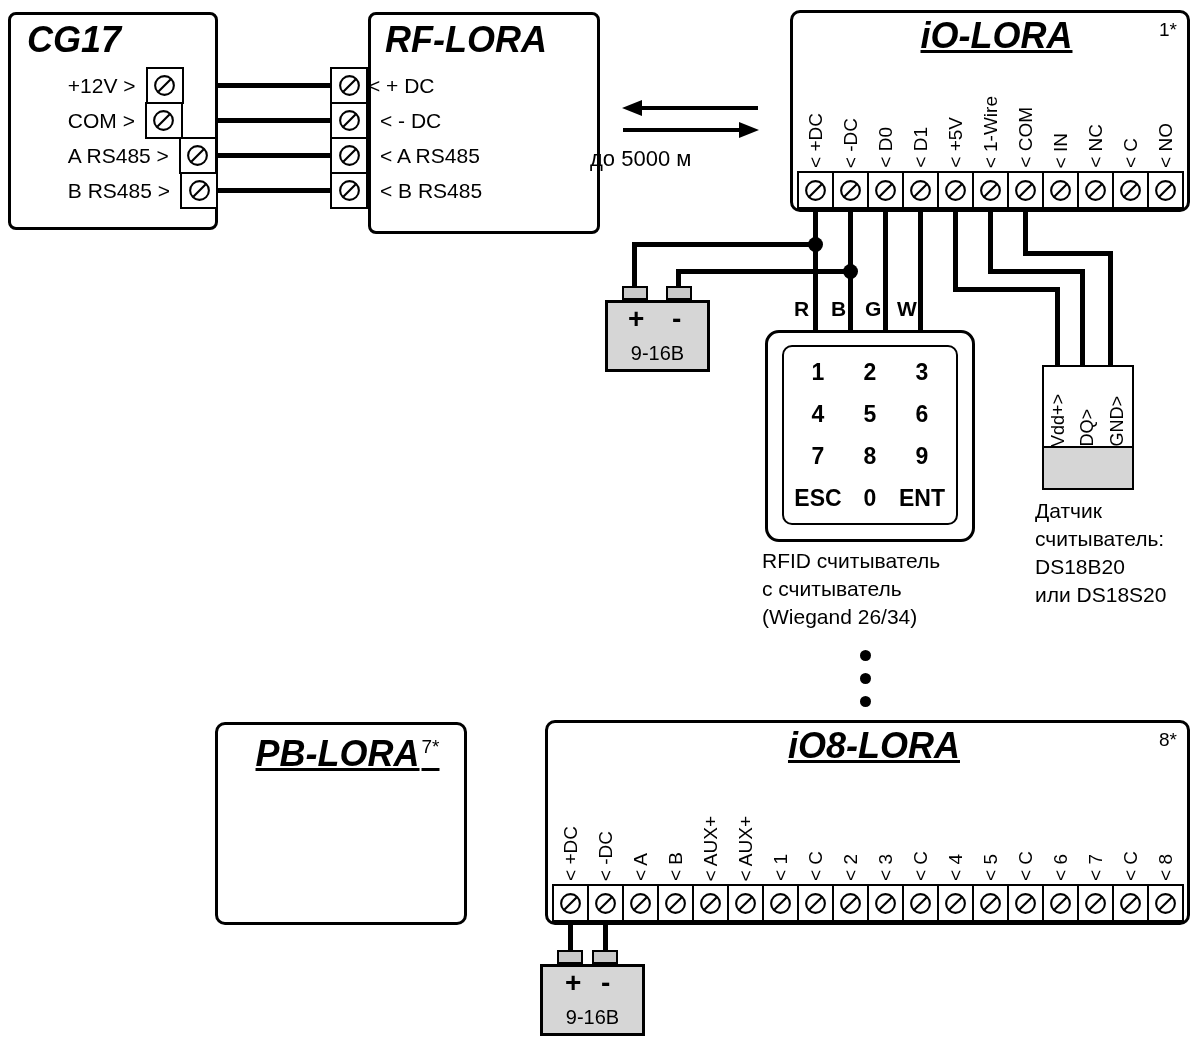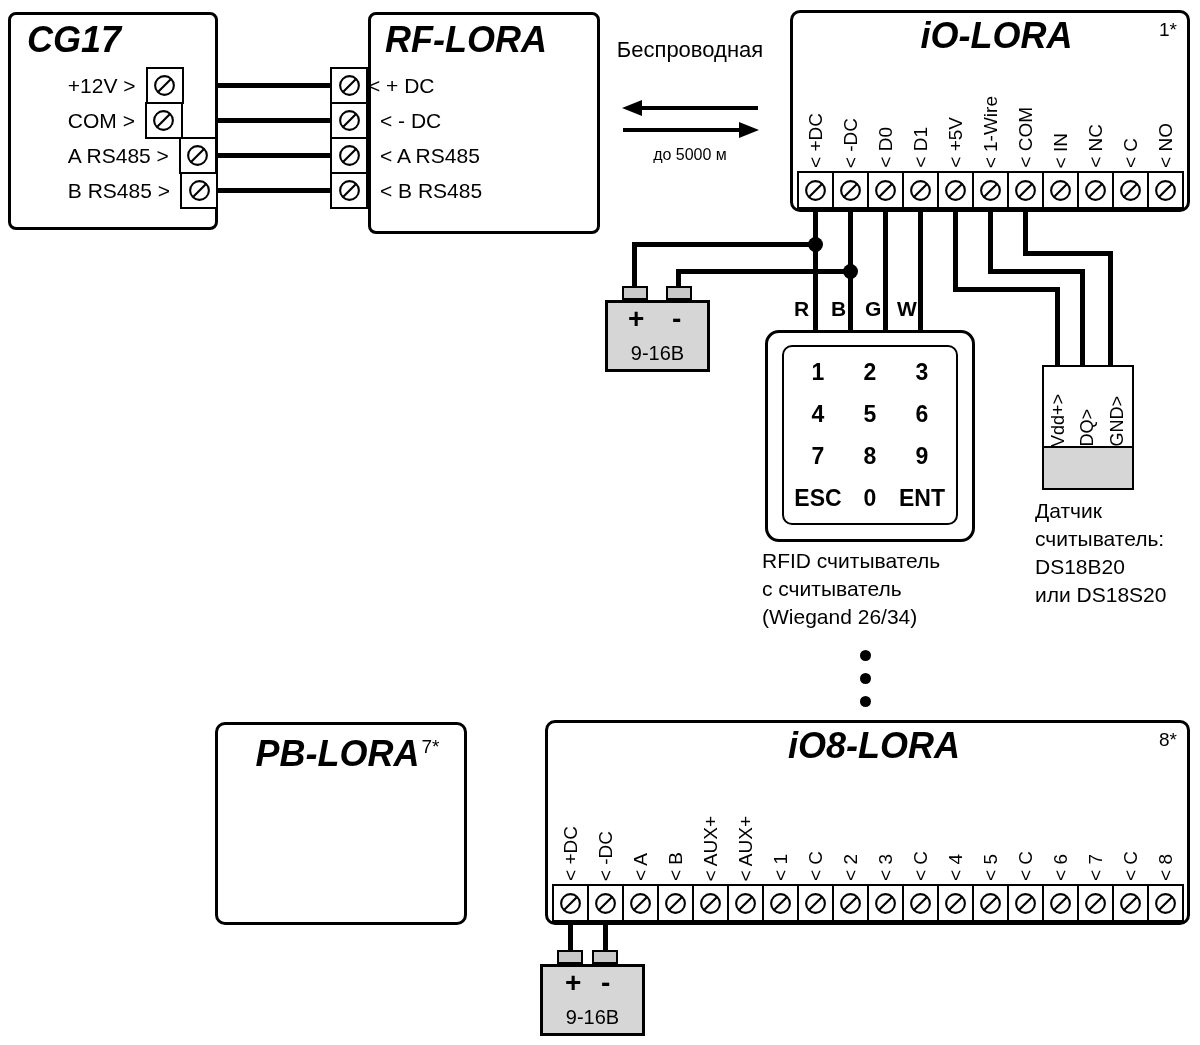--- a/index.html
+++ b/index.html
@@ -2,21 +2,21 @@
 <html><head>
 <meta charset="utf-8">
 <style>
   * { margin:0; padding:0; box-sizing:border-box; }
   body { background:#fff; }
   #canvas { position:relative; width:1200px; height:1045px; background:#fff;
             font-family:"Liberation Sans", sans-serif; color:#000; overflow:hidden; }
 
   .box { position:absolute; background:#fff; border:3px solid #000; border-radius:10px; }
   .box-title { font-size:36px; font-weight:bold; font-style:italic; white-space:nowrap; }
-  .title-center { position:absolute; left:13px; right:0; text-align:center; }
+  .title-center { position:absolute; left:13px; right:0; text-align:center;text-decoration:underline; }
   .note { position:absolute; top:6px; right:10px; font-size:19px; font-style:normal; font-weight:400; }
   .note-sup { font-size:19px; font-style:normal; font-weight:400; vertical-align:super; margin-left:2px; }
 
   .wire { position:absolute; background:#000; }
   .dot  { position:absolute; width:15px; height:15px; border-radius:50%; background:#000; }
   .edot { position:absolute; width:11px; height:11px; border-radius:50%; background:#000; }
 
   .cell { border:2px solid #000; background:#fff; display:flex; align-items:center;
           justify-content:center; flex:none; }
   .screw { width:25px; height:25px; display:block; }
@@ -30,21 +30,21 @@
   .vlabel { writing-mode:vertical-rl; transform:rotate(180deg); font-size:19px;
             white-space:nowrap; margin-bottom:3px; }
 
   #cg17-terms { position:absolute; top:52px; right:-3px; display:flex; flex-direction:column; align-items:flex-start; }
   #rf-terms   { position:absolute; top:52px; left:-41px; display:flex; flex-direction:column; }
   #io-terms, #io8-terms { position:absolute; bottom:0; left:4px; display:flex; align-items:flex-end; }
 
   #wireless-text  { position:absolute; left:590px; top:36px; width:200px; text-align:center;
                     font-size:22px; line-height:28px; }
   #wireless-arrows{ position:absolute; left:618px; top:96px; }
-  #wireless-range { position:absolute; left:590px; top:146px; width:200px; text-align:center; font-size:16px; }
+  #wireless-range { position:absolute; left:590px; top:146px; width:200px; text-align:left; font-size:22px; }
 
   .psu { position:absolute; background:#d6d6d6; border:3px solid #000; }
   .psu-tab { position:absolute; background:#c9c9c9; border:2px solid #000; }
   .psu-sign { position:absolute; top:0; font-size:28px; font-weight:bold; }
   .psu-volt { position:absolute; bottom:4px; left:0; right:0; text-align:center; font-size:20px; }
 
   .wtag { position:absolute; font-size:21px; font-weight:bold; }
 
   #keypad { position:absolute; left:765px; top:330px; width:210px; height:212px;
             border:3px solid #000; border-radius:14px; background:#fff; }
@@ -187,21 +187,20 @@
               <line x1="6" y1="18" x2="18" y2="6" stroke="#000" stroke-width="2"></line>
             </svg>
           </span>
           <span class="hlabel" style="margin-left:12px">&lt; B RS485</span>
         </div>
       </div>
   </div>
 
   <div id="wireless-text">
 
-  <div>Беспроводная</div>
     </div>
   <svg id="wireless-arrows" width="145" height="48" viewBox="0 0 145 48">
     <line x1="140" y1="12" x2="22" y2="12" stroke="#000" stroke-width="4"></line>
     <polygon points="4,12 24,4 24,20"></polygon>
     <line x1="5" y1="34" x2="123" y2="34" stroke="#000" stroke-width="4"></line>
     <polygon points="141,34 121,26 121,42"></polygon>
   </svg>
   <div id="wireless-range">до 5000 м</div>
 
   <div class="box" style="left:790px;top:10px;width:400px;height:202px">

